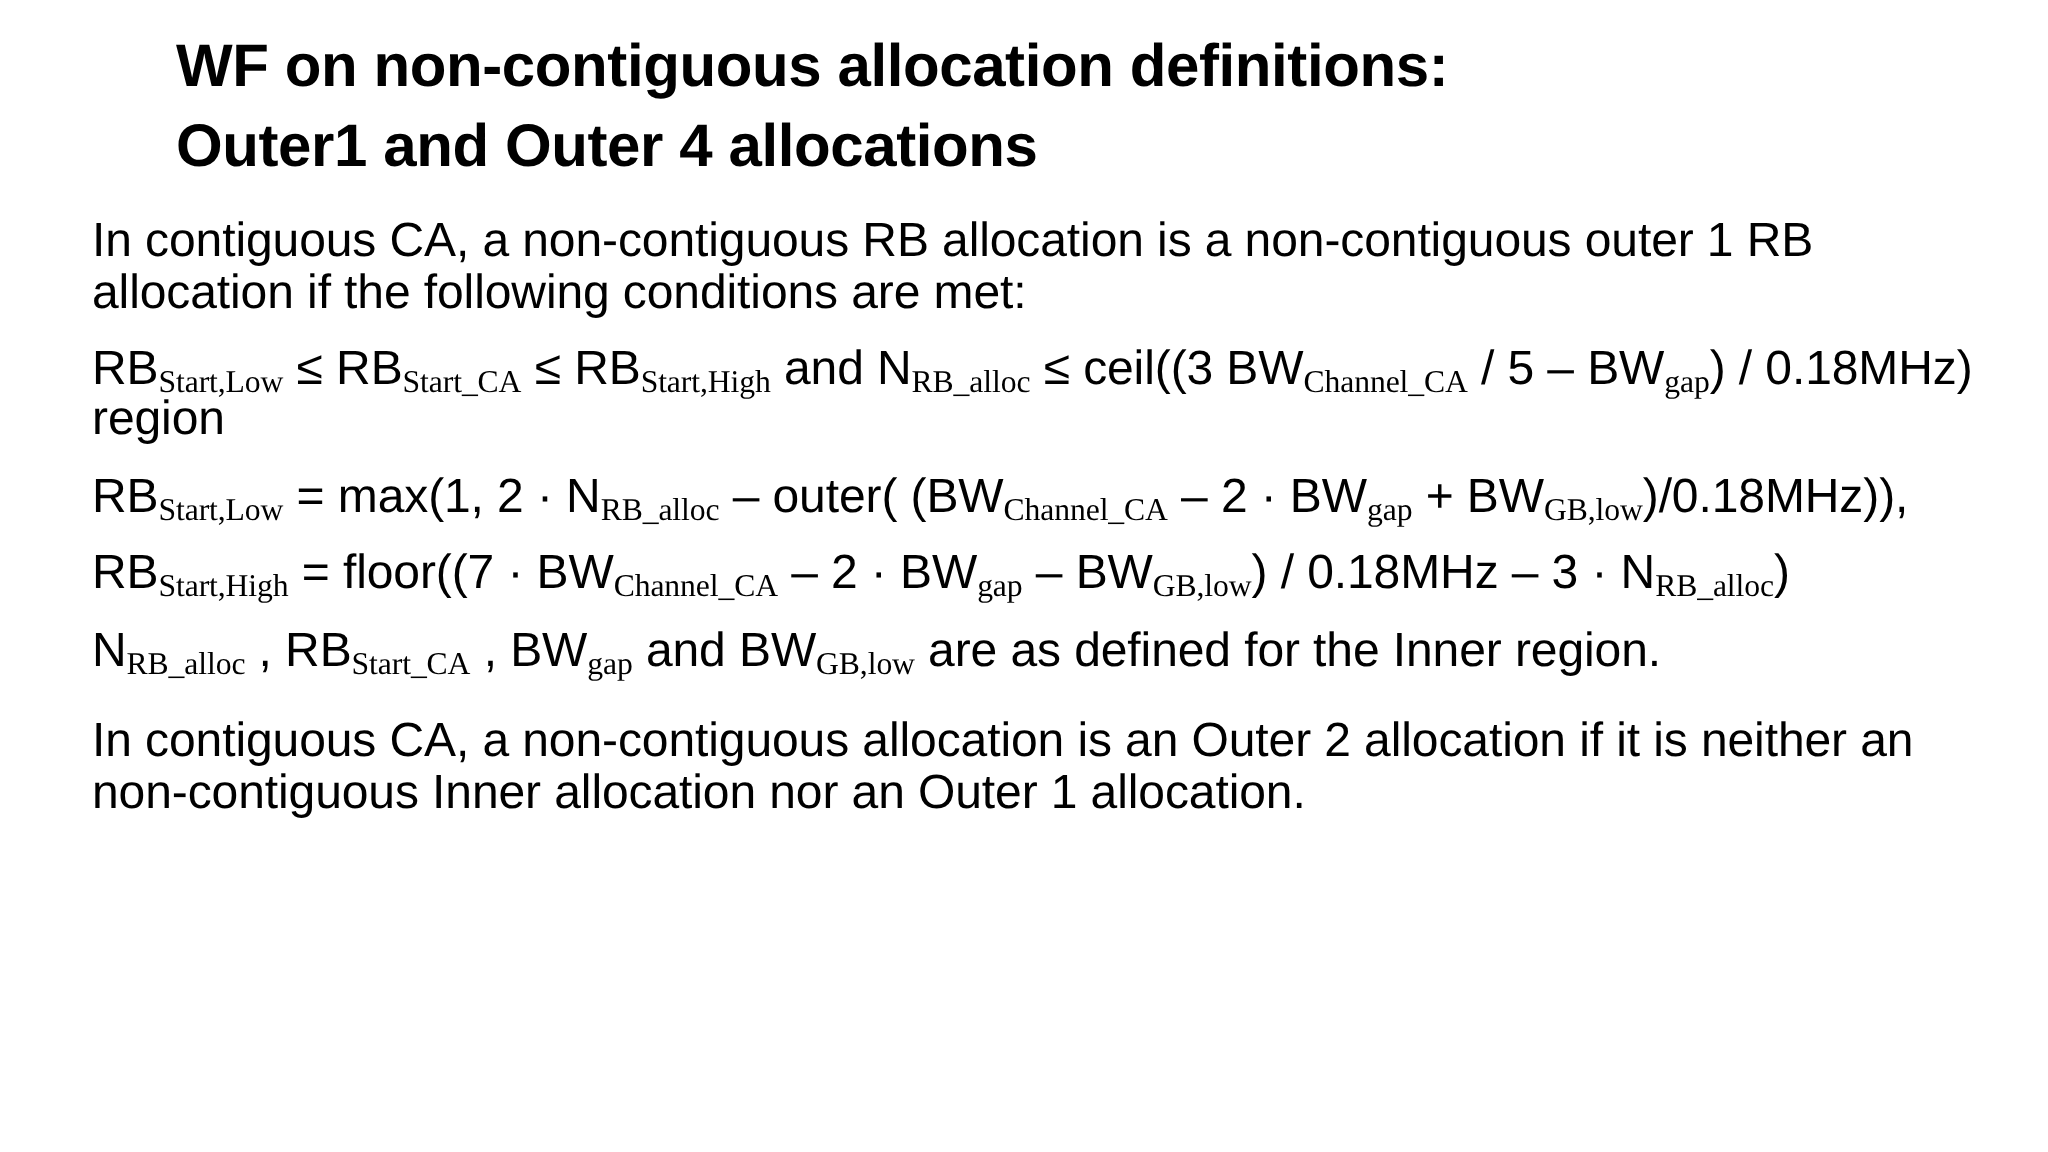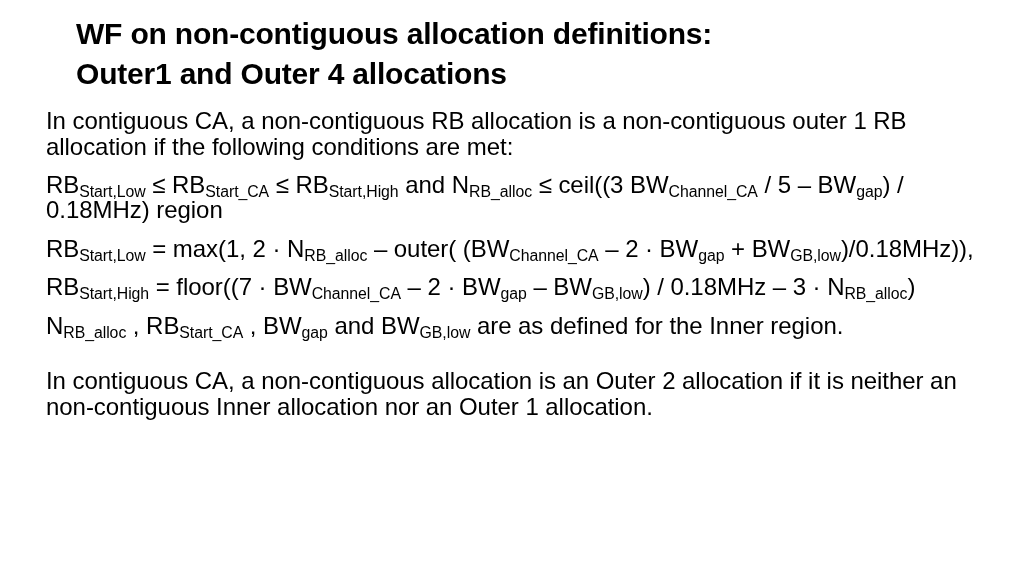--- a/index.html
+++ b/index.html
@@ -18,21 +18,21 @@
   .slide {
     position: relative;
     width: 1024px;
     height: 576px;
     background: #ffffff;
   }
 
   
   .title-block {
     position: absolute;
-    left: 76px;
+    left: 88px;
     top: 14px;
     width: 900px;
   }
   .title-line {
     font-size: 30px;
     font-weight: bold;
     line-height: 40px;
     letter-spacing: -0.2px;
     white-space: nowrap;
   }
@@ -45,32 +45,33 @@
     width: 952px;
   }
 
   .para {
     font-size: 24px;
     line-height: 25.5px;
     margin: 0 0 12.5px 0;
     letter-spacing: -0.05px;
   }
   .para.spacer-after {
-    margin-bottom: 30px;
+    margin-bottom: 20px;
   }
   .para.formula {
     margin-bottom: 13px;
   }
 
   sub {
     font-size: 0.66em;
     line-height: 0;
     vertical-align: baseline;
     position: relative;
     top: 0.28em;
+    font-family: Liberation Serif, serif;
   }
 
   .nb { white-space: nowrap; }
 </style>
 </head>
 <body>
 
 <div class="slide">
 
   <div class="title-block">

